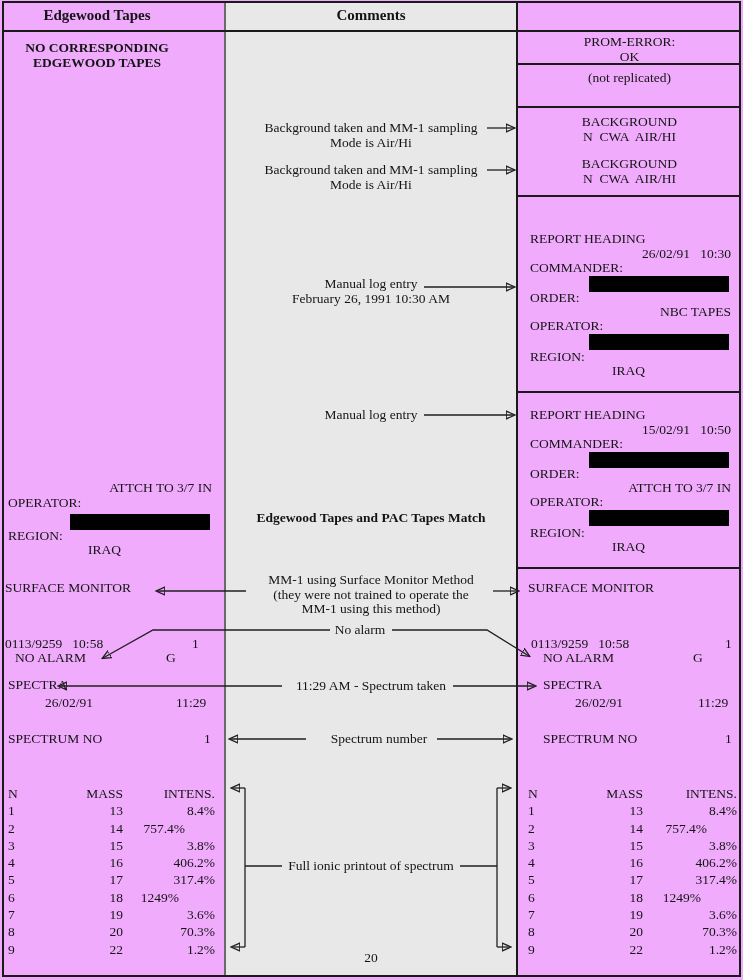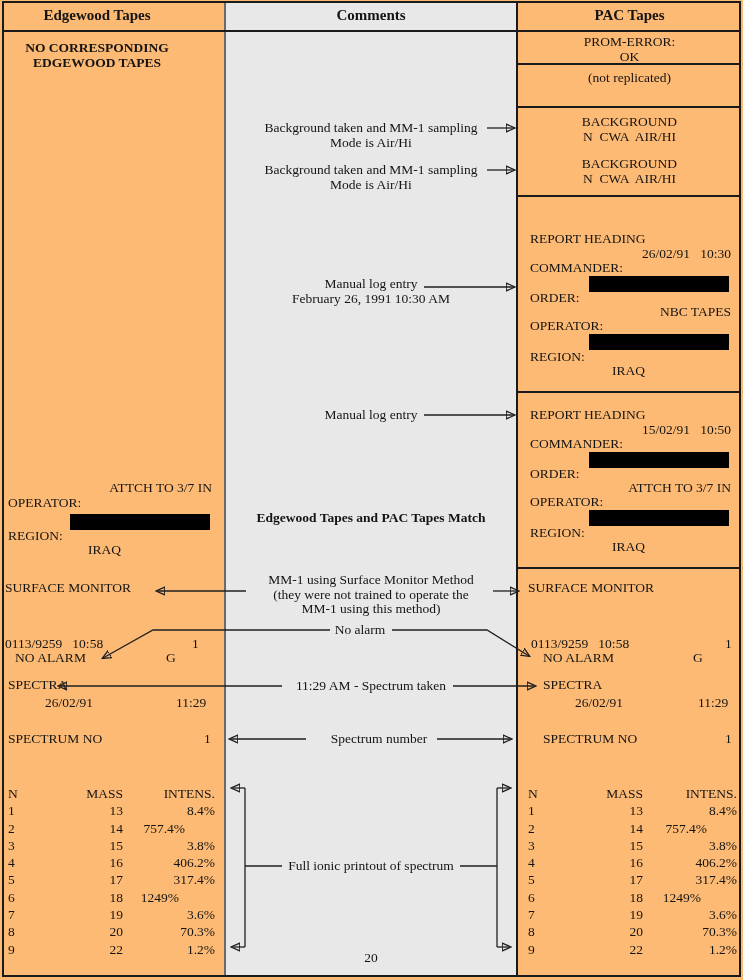--- a/index.html
+++ b/index.html
@@ -1,17 +1,17 @@
 <!DOCTYPE html>
 <html><head>
 <meta charset="utf-8">
 <style>
   html,body { margin:0; padding:0; background:#ffffff; }
   #canvas {
-    position:relative; width:743px; height:980px; background:#fdba74;
+    position:relative; width:743px; height:980px; background:#f0abfc;
     font-family:"Liberation Serif","DejaVu Serif",serif; color:#141414;
     overflow:hidden;
   }
   .abs { position:absolute; }
   
   .t { position:absolute; font-size:13.5px; line-height:14.5px; white-space:nowrap; }
   .c { text-align:center; }
   .r { text-align:right; }
   .b { font-weight:bold; }
   .pre { white-space:pre; }
@@ -43,21 +43,20 @@
   <div class="abs frame"></div>
   <div class="abs hline-full"></div>
   <div class="abs hline-r" style="top:63px"></div>
   <div class="abs hline-r" style="top:106px"></div>
   <div class="abs hline-r" style="top:195px"></div>
   <div class="abs hline-r" style="top:391px"></div>
   <div class="abs hline-r" style="top:567px"></div>
 
   <div class="t hdr" style="left:4px;top:8px;width:186px">Edgewood Tapes</div>
   <div class="t hdr" style="left:226px;top:8px;width:290px">Comments</div>
-  <div class="t hdr" style="left:520px;top:8px;width:219px">PAC Tapes</div>
 
   <div class="t c b" style="left:4px;top:40px;width:186px;line-height:15px">
     <div>NO CORRESPONDING</div>
     <div>EDGEWOOD TAPES</div>
   </div>
 
   <div class="t r" style="left:8px;top:481px;width:204px">ATTCH TO 3/7 IN</div>
   <div class="t" style="left:8px;top:496px">OPERATOR:</div>
   <div class="redact" style="left:70px;top:514px"></div>
   <div class="t" style="left:8px;top:529px">REGION:</div>

